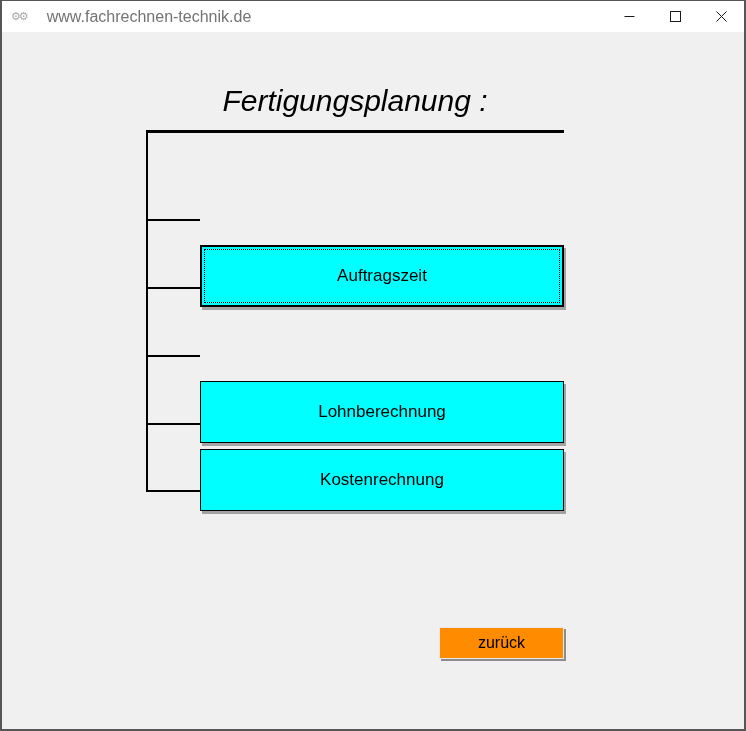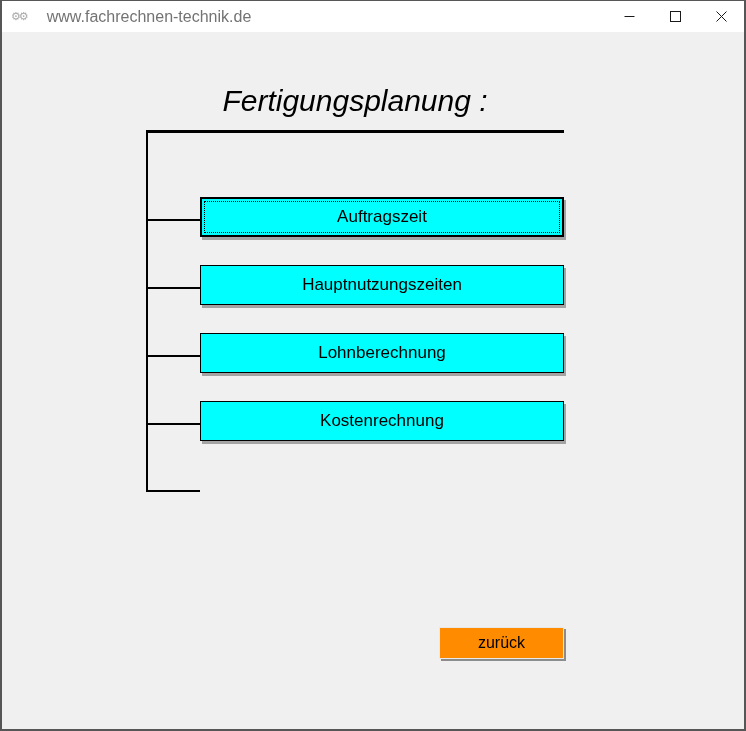--- a/index.html
+++ b/index.html
@@ -55,27 +55,28 @@
   .line{position:absolute;background:#000;}
   .underline   {left:144px;top:129px;width:418px;height:3px;}
   .vline       {left:144px;top:129px;width:2px; height:362px;}
   .branch-1    {left:144px;top:218px;width:54px;height:2px;}
   .branch-2    {left:144px;top:286px;width:54px;height:2px;}
   .branch-3    {left:144px;top:354px;width:54px;height:2px;}
   .branch-4    {left:144px;top:422px;width:54px;height:2px;}
   .bottom-stub {left:144px;top:489px;width:54px;height:2px;}
   
   .menu-btn{
-    position:absolute;left:198px;width:364px;height:40px;
+    position:absolute;left:198px;width:364px;height:62px;
     background:var(--menu-btn-bg);
     border:1px solid #000;
     box-shadow:2px 3px 0 #a3a3a3;
     display:flex;align-items:center;justify-content:center;
     font-size:17px;color:#000;
     cursor:pointer;
+    margin-top:48px;
   }
   .menu-btn.focused{border-width:2px;}
   .menu-btn.focused::after{
     content:"";
     position:absolute;inset:2px;
     border:1px dotted #000;
     pointer-events:none;
   }
   .btn-1{top:196px;}
   .btn-2{top:264px;}
@@ -124,19 +125,18 @@
 
   <div class="line underline"></div>
   <div class="line vline"></div>
   <div class="line branch-1"></div>
   <div class="line branch-2"></div>
   <div class="line branch-3"></div>
   <div class="line branch-4"></div>
   <div class="line bottom-stub"></div>
 
   <div class="menu-btn focused btn-1">Auftragszeit</div>
-  <div class="menu-btn btn-2">Hauptnutzungszeiten</div>
   <div class="menu-btn btn-3">Lohnberechnung</div>
   <div class="menu-btn btn-4">Kostenrechnung</div>
 
   <div class="back-btn">zurück</div>
 
 </div>
 
 </body></html>

